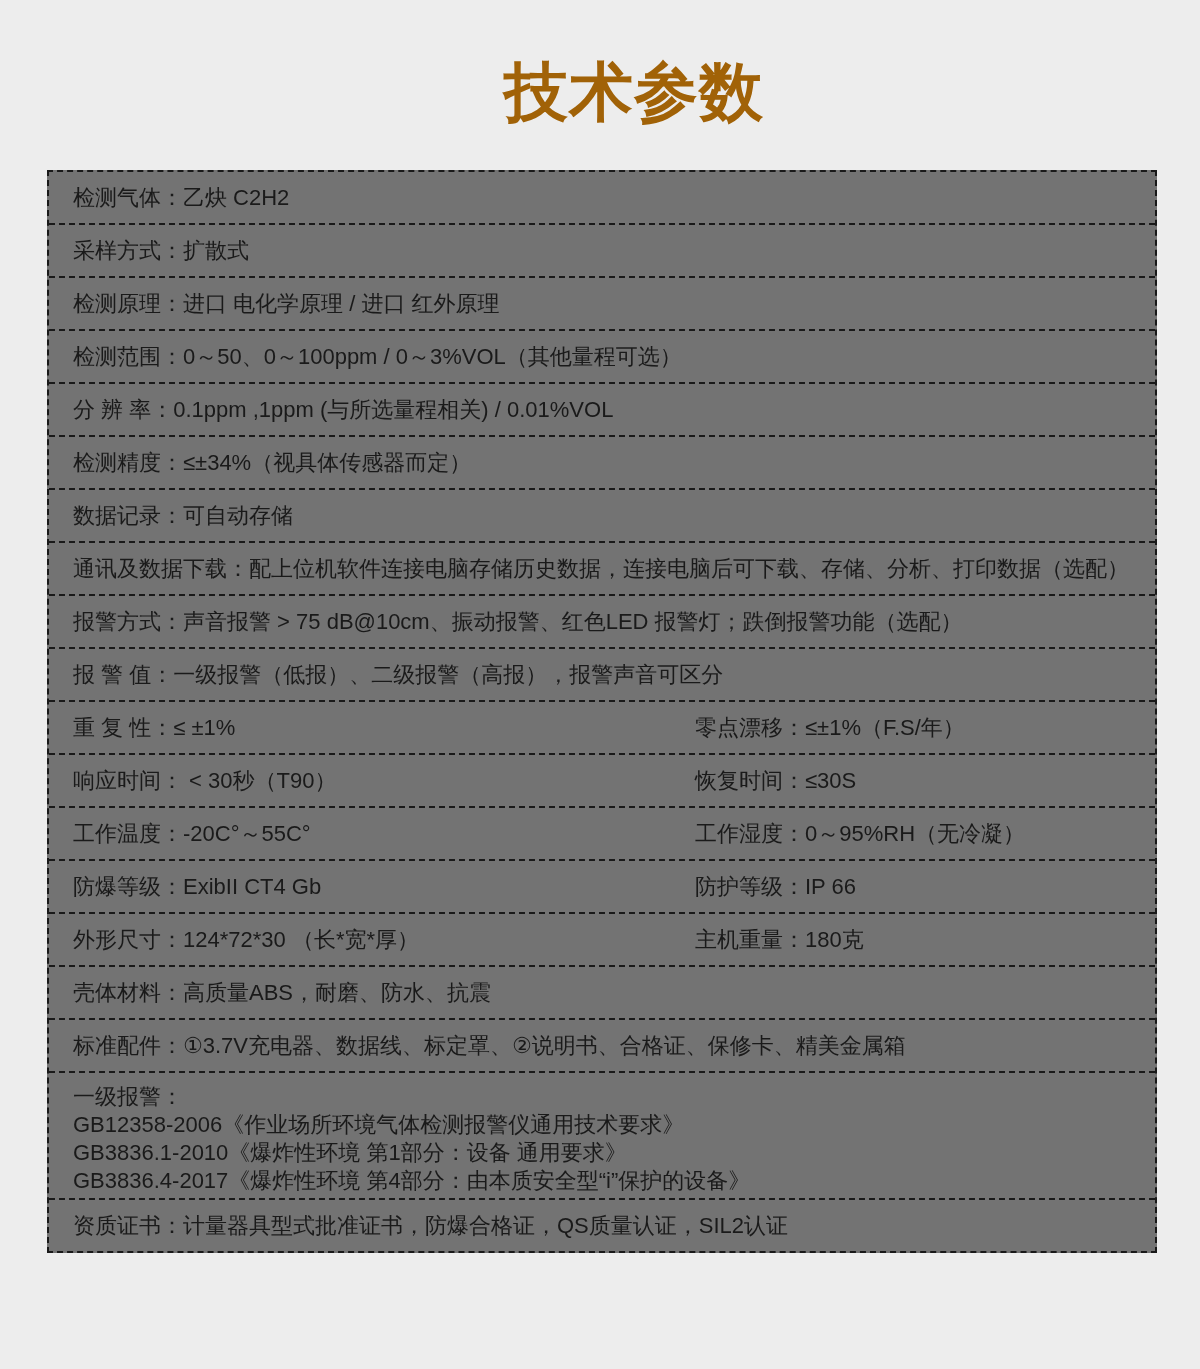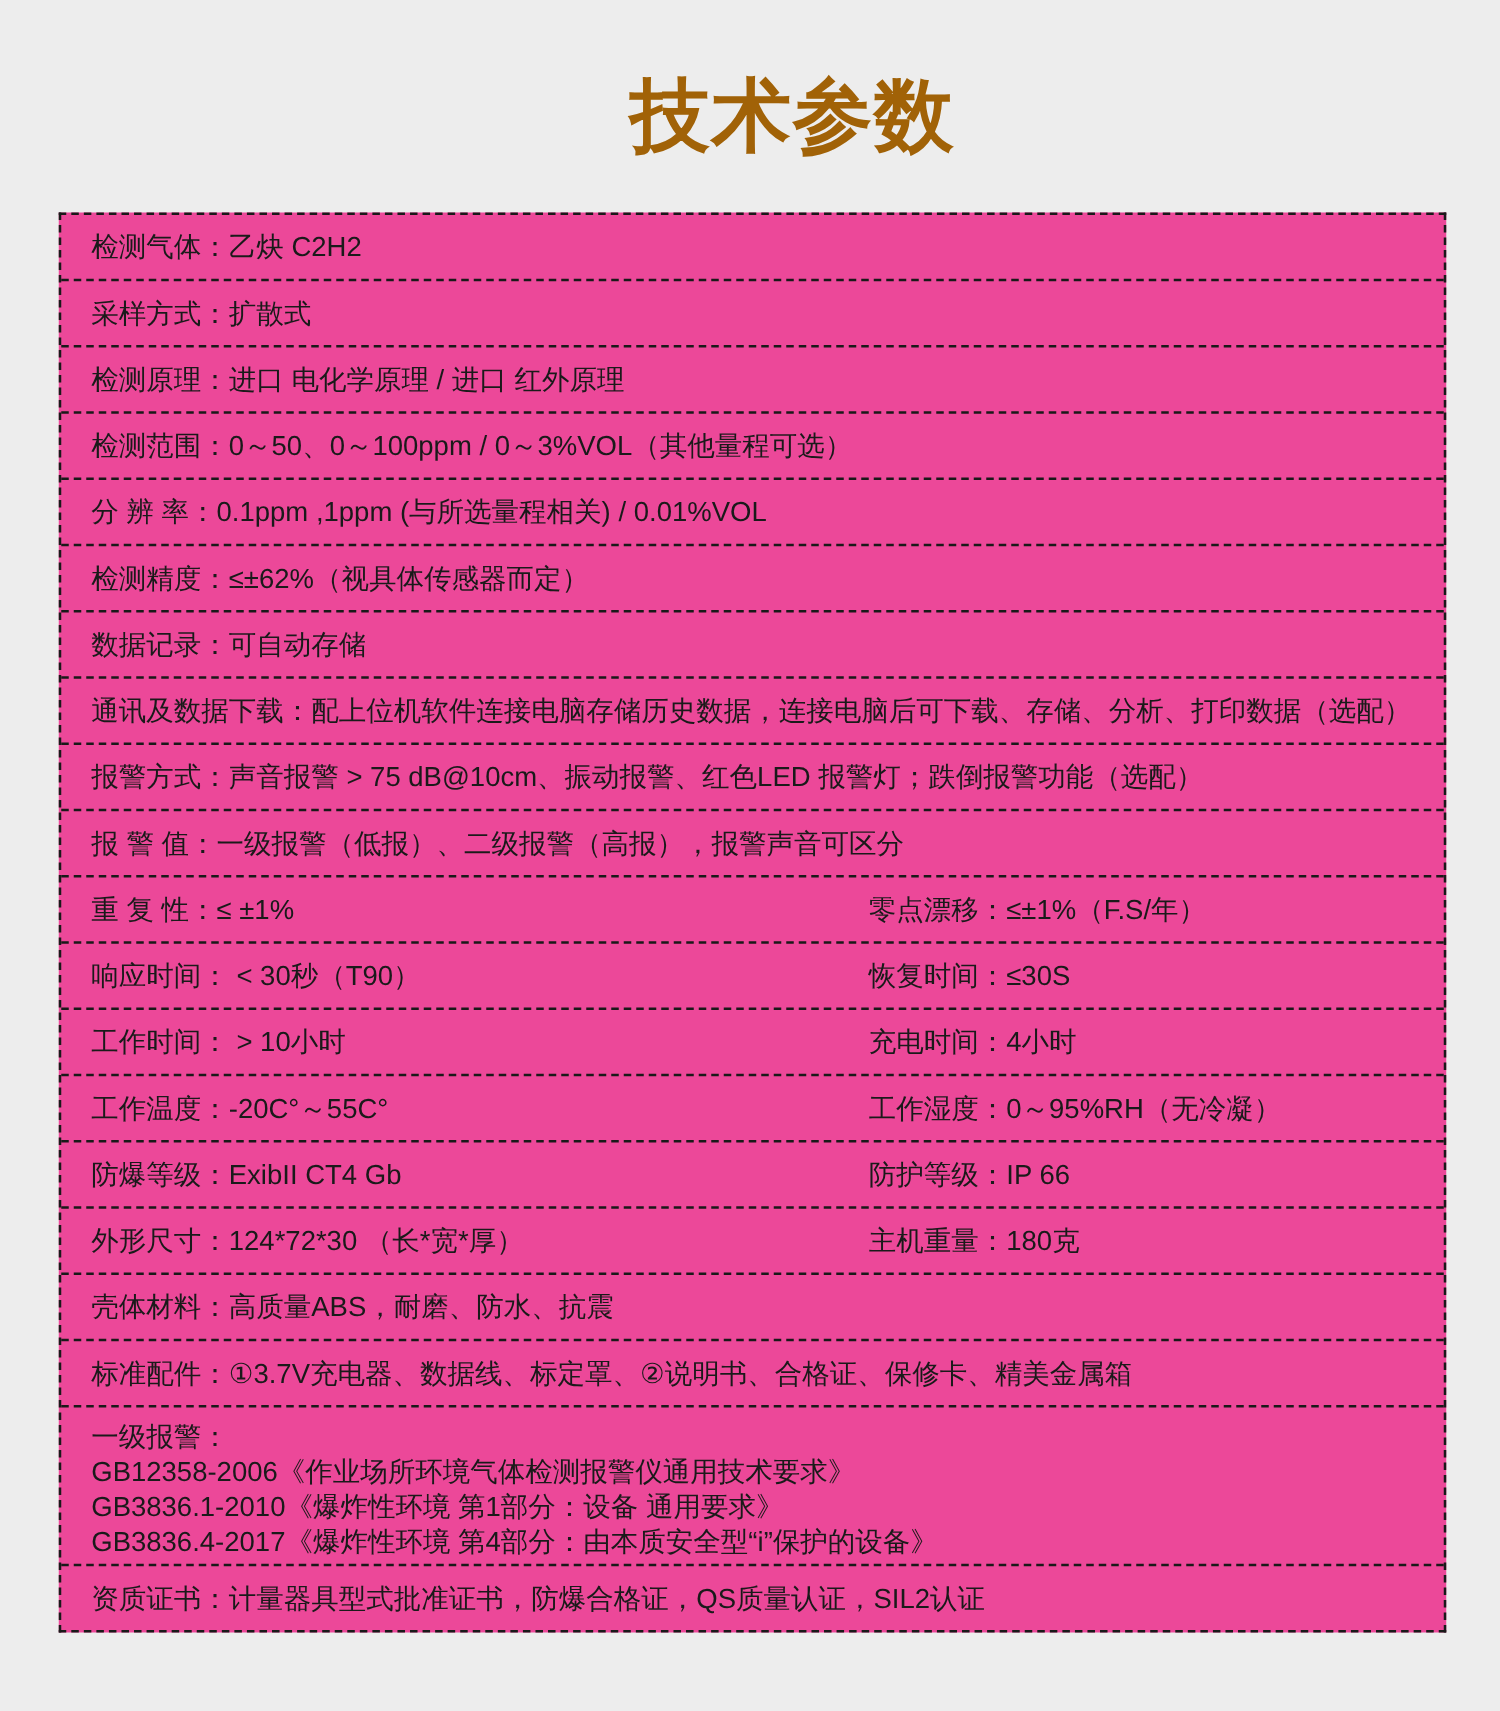--- a/index.html
+++ b/index.html
@@ -27,21 +27,21 @@
     color: #a16207;
     line-height: 72px;
     padding-left: 34px;
   }
   .spec-table {
     position: absolute;
     left: 47px;
     top: 170px;
     width: 1106px; 
     border: 2px dashed #191919;
-    background: #ec4899;
+    background: #737373;
   }
   .row {
     position: relative;
     display: flex;
     align-items: center;
     height: 51px;
     padding-left: 24px;
     font-size: 22px;
     line-height: 28px;
     border-top: 2px dashed #191919;
@@ -84,45 +84,41 @@
     <div class="row single">
       <span class="cell-left">检测原理：进口 电化学原理 / 进口 红外原理</span>
     </div>
     <div class="row single">
       <span class="cell-left">检测范围：0～50、0～100ppm / 0～3%VOL（其他量程可选）</span>
     </div>
     <div class="row single">
       <span class="cell-left">分 辨 率：0.1ppm ,1ppm (与所选量程相关) / 0.01%VOL</span>
     </div>
     <div class="row single">
-      <span class="cell-left">检测精度：≤±62%（视具体传感器而定）</span>
+      <span class="cell-left">检测精度：≤±34%（视具体传感器而定）</span>
     </div>
     <div class="row single">
       <span class="cell-left">数据记录：可自动存储</span>
     </div>
     <div class="row single">
       <span class="cell-left">通讯及数据下载：配上位机软件连接电脑存储历史数据，连接电脑后可下载、存储、分析、打印数据（选配）</span>
     </div>
     <div class="row single">
       <span class="cell-left">报警方式：声音报警 &gt; 75 dB@10cm、振动报警、红色LED 报警灯；跌倒报警功能（选配）</span>
     </div>
     <div class="row single">
       <span class="cell-left">报 警 值：一级报警（低报）、二级报警（高报），报警声音可区分</span>
     </div>
     <div class="row double">
       <span class="cell-left">重 复 性：≤ ±1%</span>
       <span class="cell-right">零点漂移：≤±1%（F.S/年）</span>
     </div>
     <div class="row double">
       <span class="cell-left">响应时间： &lt; 30秒（T90）</span>
       <span class="cell-right">恢复时间：≤30S</span>
-    </div>
-    <div class="row double">
-      <span class="cell-left">工作时间： &gt; 10小时</span>
-      <span class="cell-right">充电时间：4小时</span>
     </div>
     <div class="row double">
       <span class="cell-left">工作温度：-20C°～55C°</span>
       <span class="cell-right">工作湿度：0～95%RH（无冷凝）</span>
     </div>
     <div class="row double">
       <span class="cell-left">防爆等级：ExibII CT4 Gb</span>
       <span class="cell-right">防护等级：IP 66</span>
     </div>
     <div class="row double">

